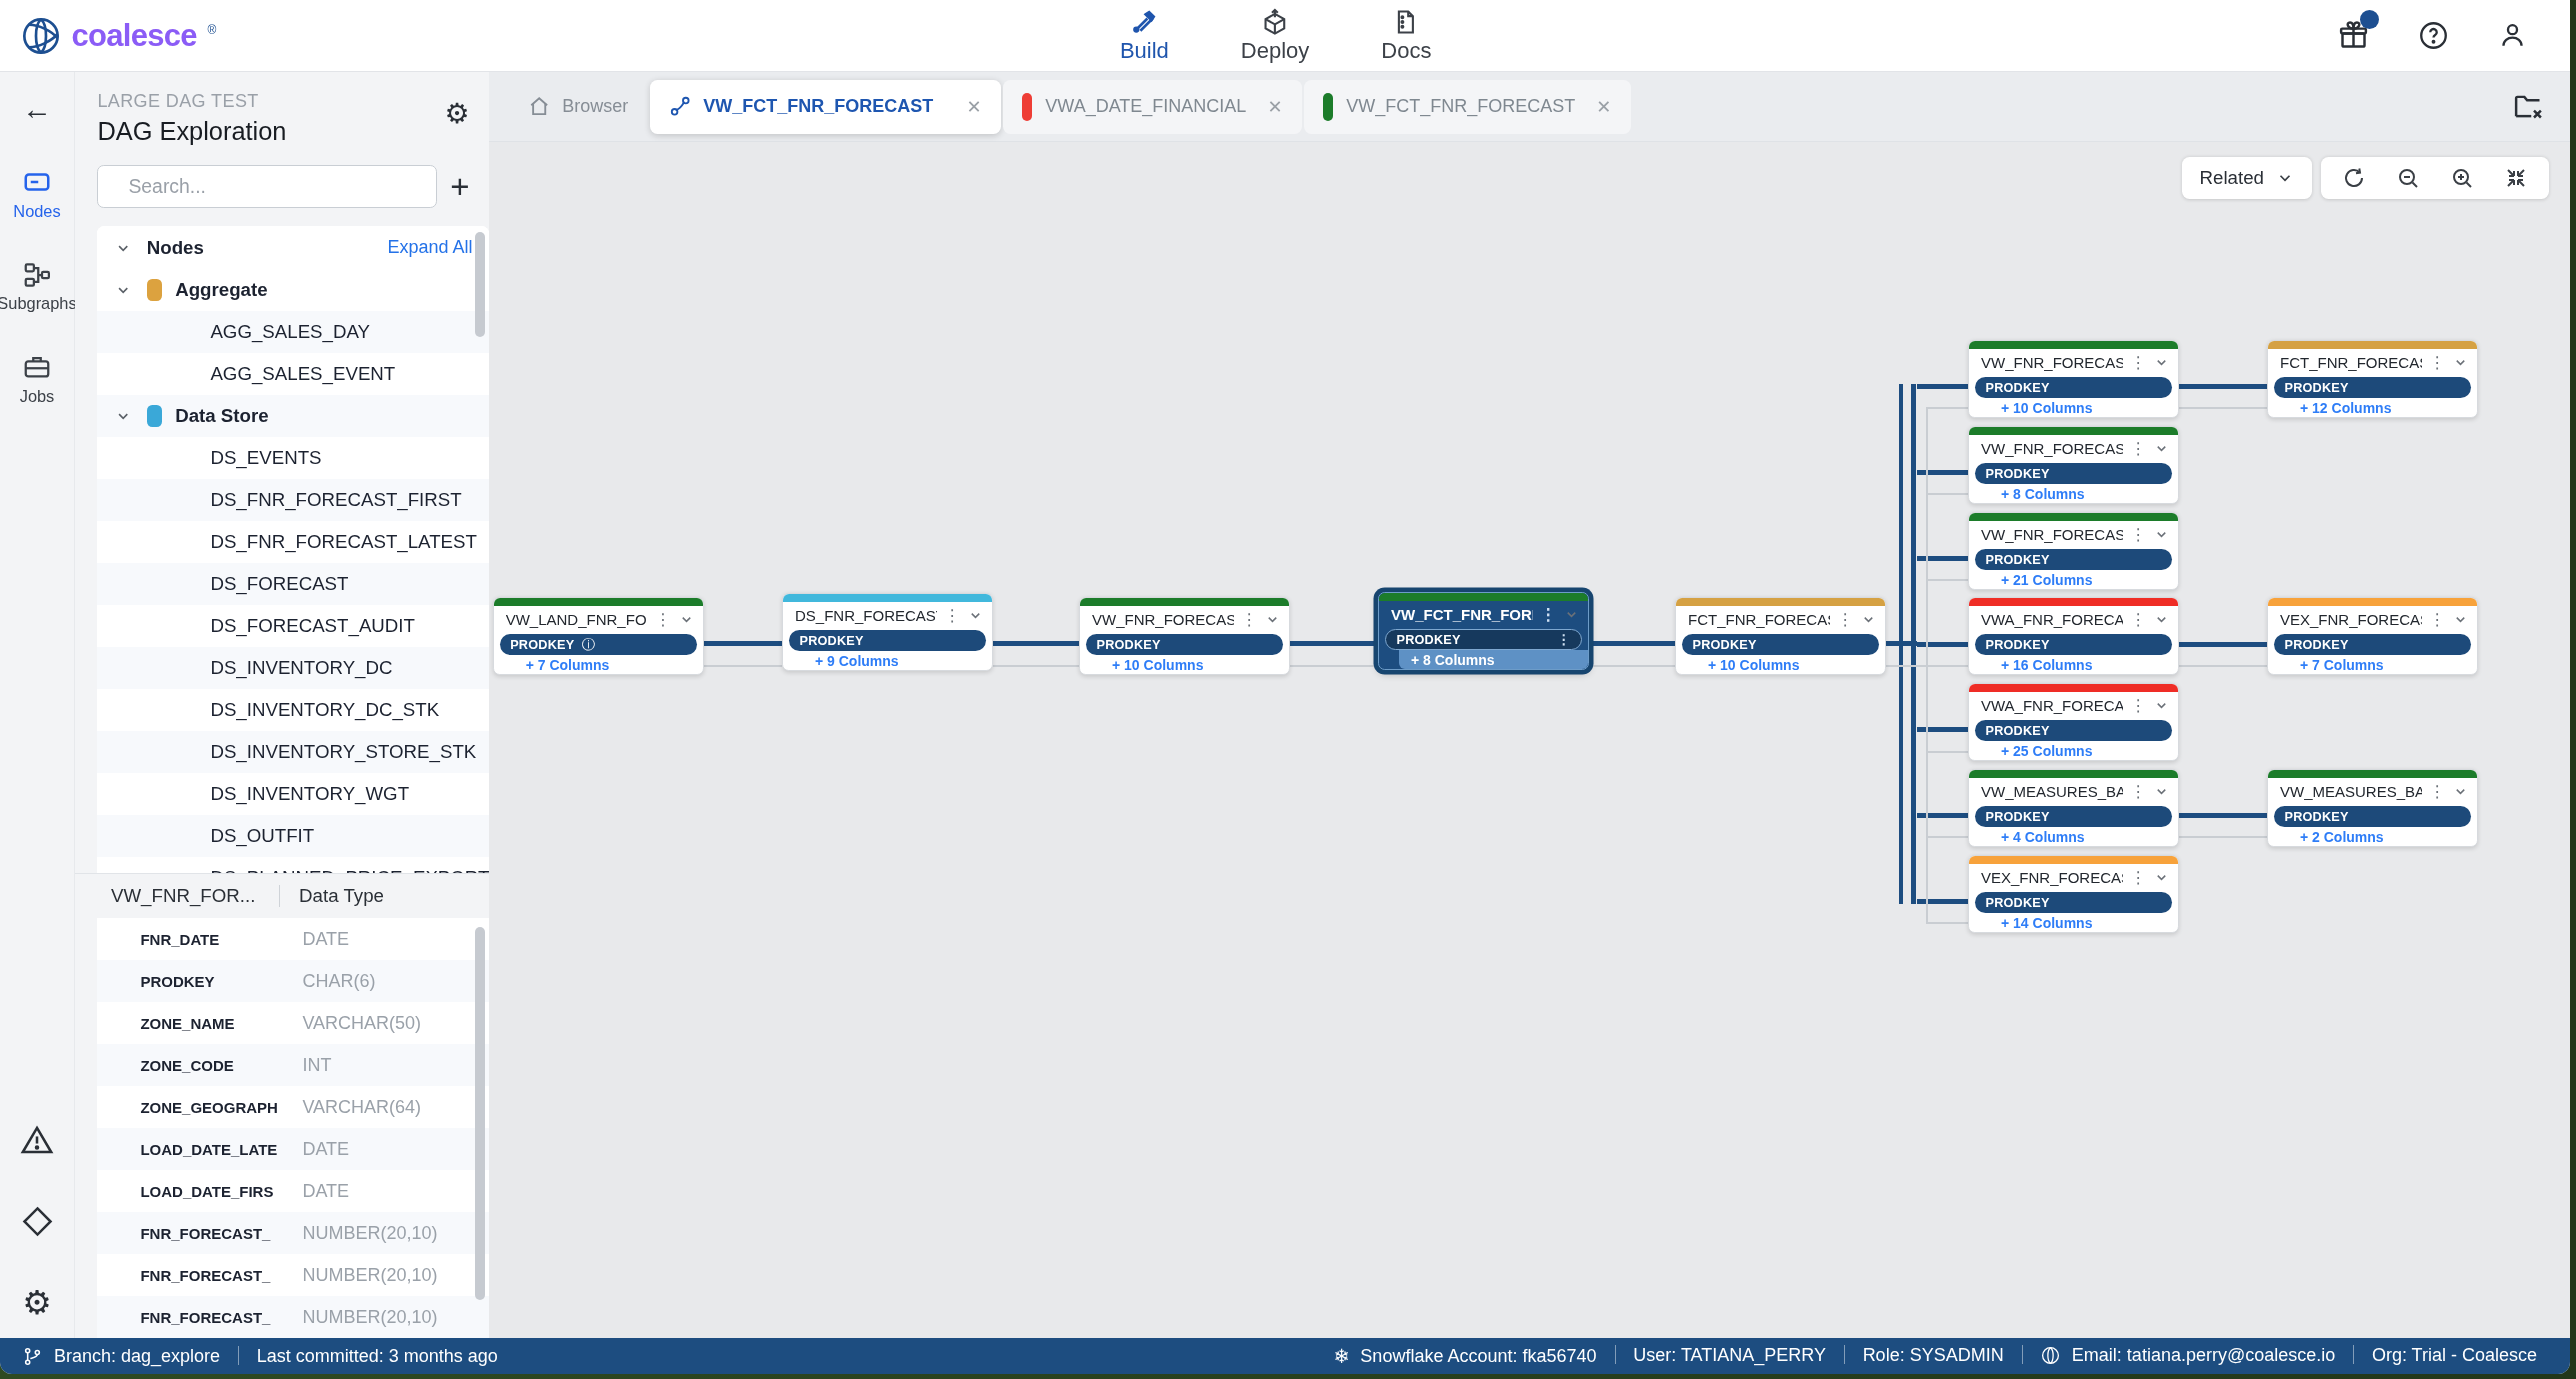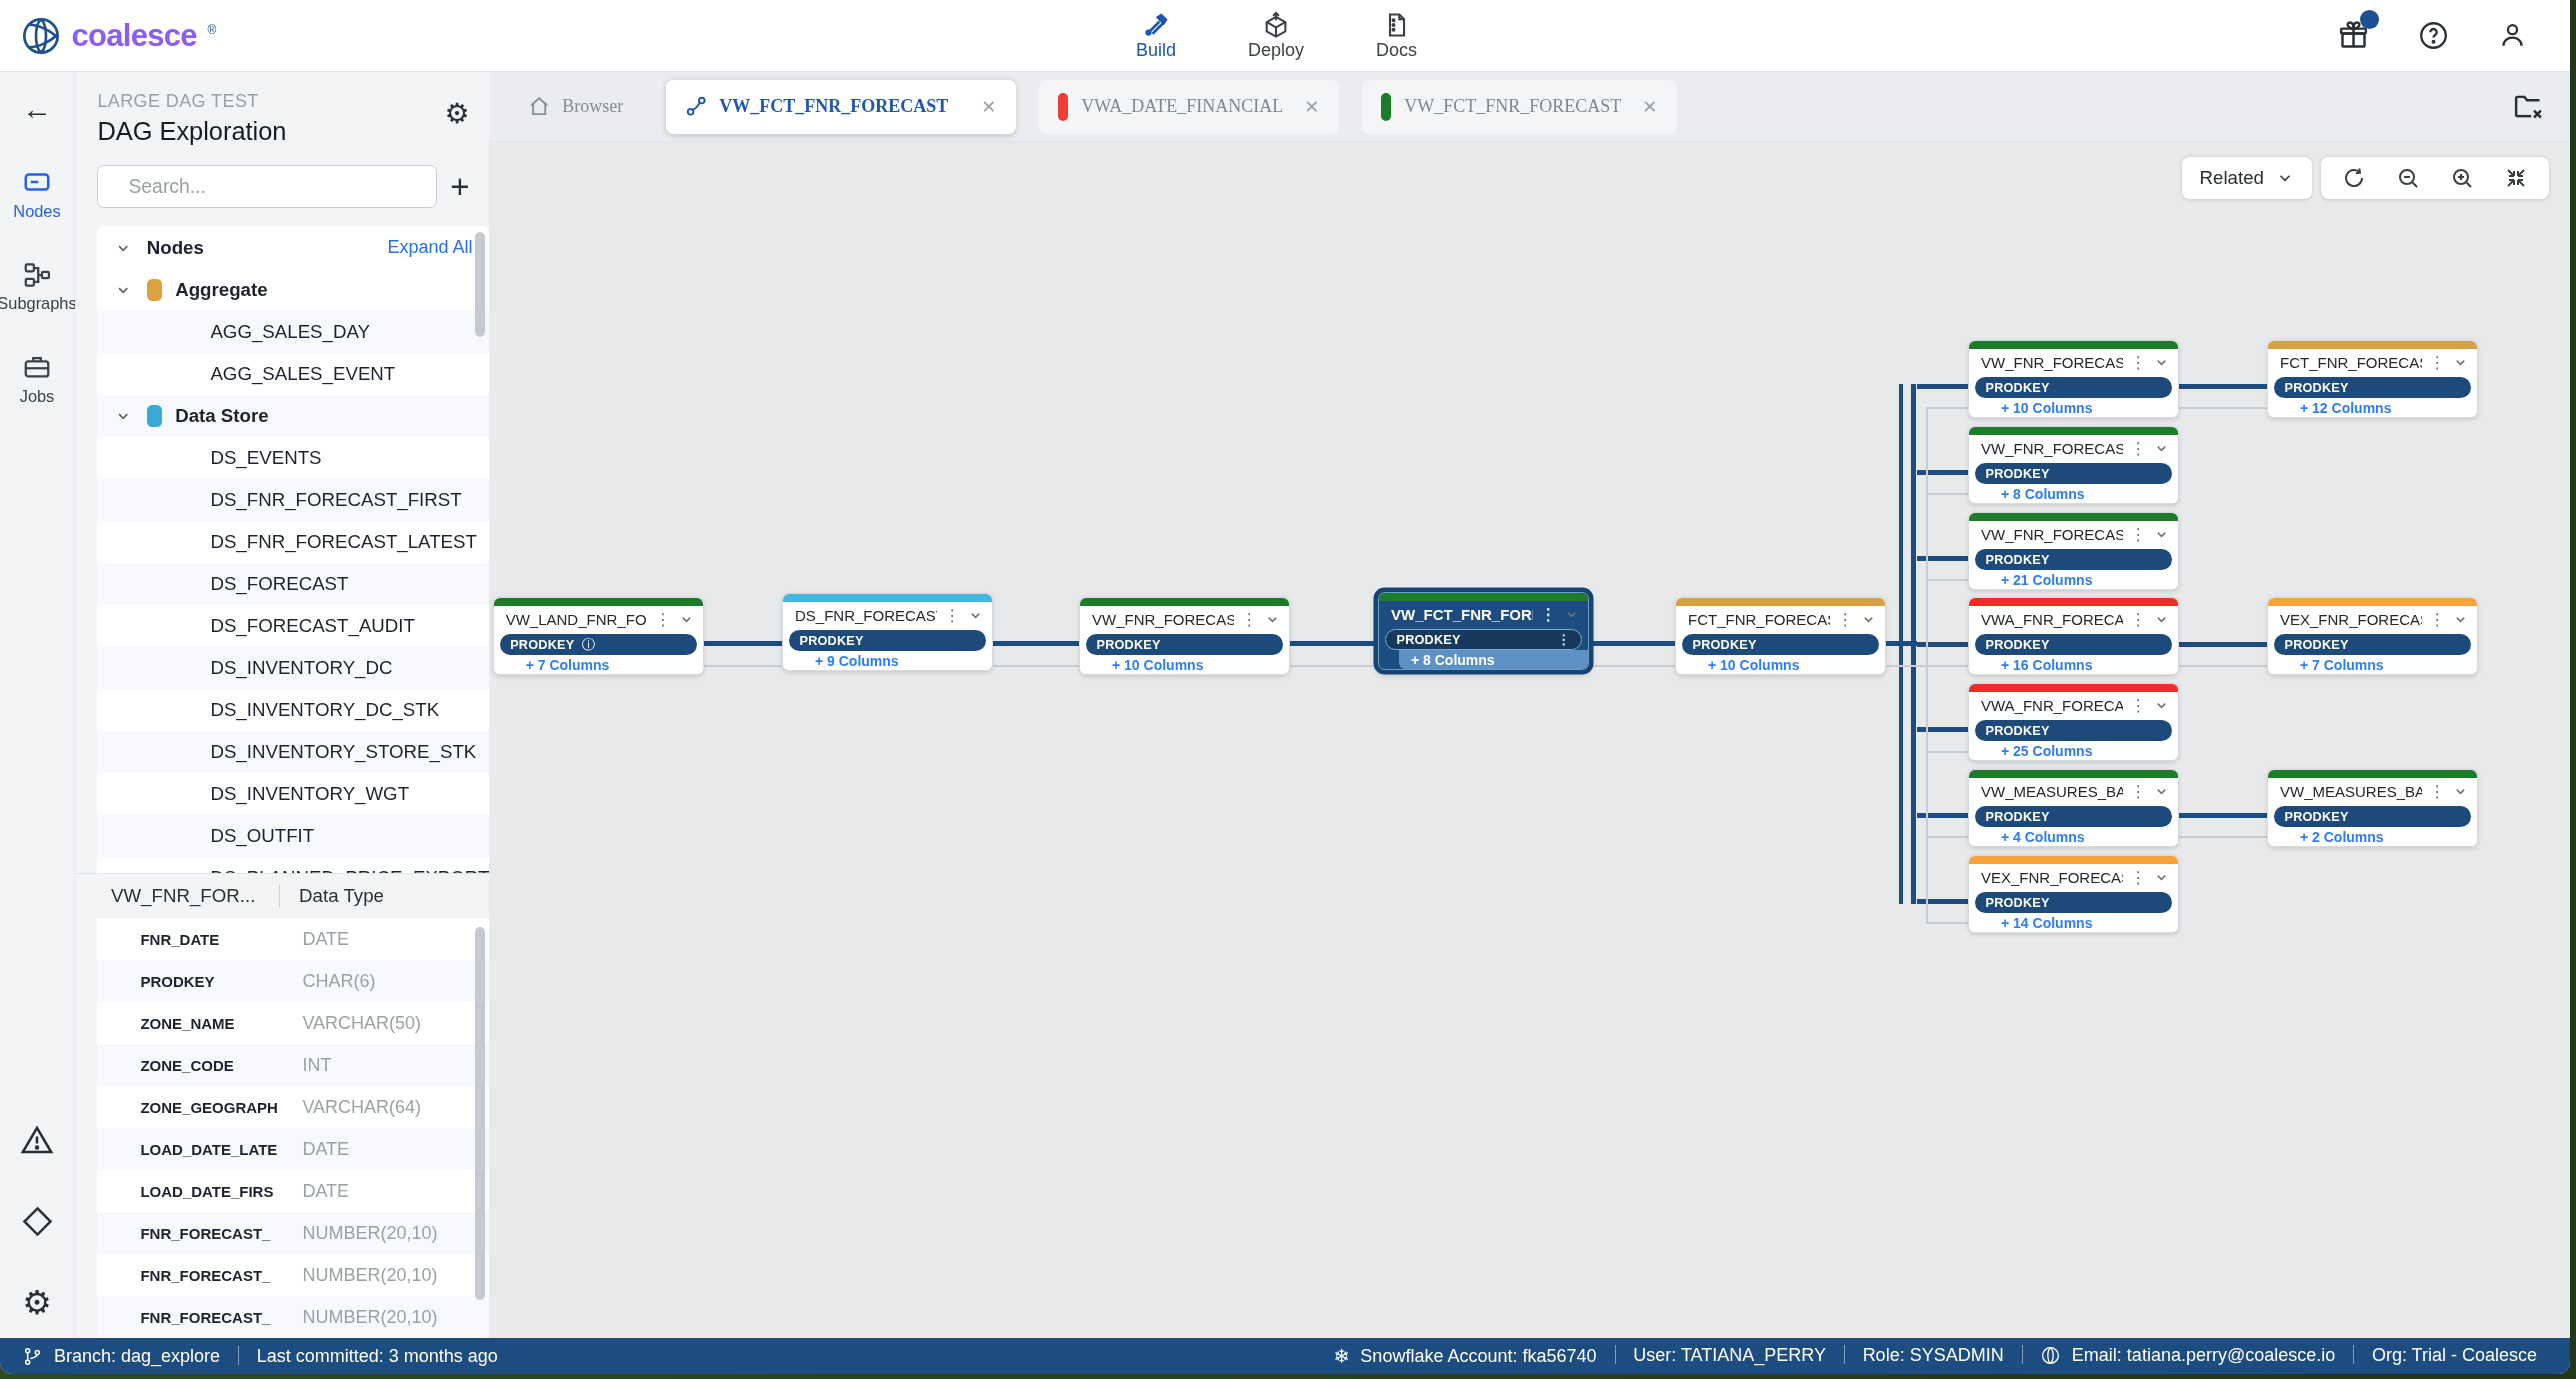--- a/index.html
+++ b/index.html
@@ -11,21 +11,21 @@
 
   
   .topbar { height:72px; background:#fff; border-bottom:0.7px solid #e2e4e8;
     display:flex; align-items:center; position:relative; flex:none; }
   .brand { display:flex; align-items:center; gap:10.5px; margin-left:21px; }
   .brand-text { font-size:31px; font-weight:bold; color:#8b5cf6; letter-spacing:-0.7px; }
   .brand .reg { font-size:12px; color:#1d4f91; align-self:flex-start; margin-top:7.5px; }
   .main-nav { position:absolute; left:50%; top:0; transform:translateX(-53%);
     height:72px; display:flex; align-items:center; gap:72px; }
   .nav-item { display:flex; flex-direction:column; align-items:center; gap:1.5px; cursor:pointer; }
-  .nav-item .lbl { font-size:18px; color:#3c4148;text-align:right; }
+  .nav-item .lbl { font-size:22px; color:#3c4148;text-align:right; }
   .nav-item.active .lbl { color:#1f55ad; }
   .top-icons { margin-left:auto; margin-right:42px; display:flex; align-items:center; gap:48px; }
   .tbtn { position:relative; display:flex; }
   .notif-dot { position:absolute; right:-9px; top:-9px; width:19.4px; height:19.4px;
     border-radius:50%; background:#1d4f91; }
 
   
   .content { flex:1; display:flex; min-height:0; }
 
   
@@ -398,21 +398,21 @@
               <span class="col-name">FNR_FORECAST_</span>
               <span class="col-type">NUMBER(20,10)</span>
             </div>
           </div>
         <div class="vscroll" style="top:9px;height:373px;"></div>
       </div>
     </aside>
 
     <div class="main">
       <div class="tabbar">
-        <div id="tabs" style="display:flex;align-items:center;gap:23px;font-family:Liberation Serif, serif;">
+        <div id="tabs" style="display:flex;align-items:center;gap:2px;">
             <div class="tab browser">
               <span>
                 <svg width="22.4" height="22.4" viewBox="0 0 24 24" fill="none" stroke="#868d95" stroke-width="2">
                   <path d="M3.5 11 12 3.5 20.5 11"></path>
                   <path d="M5.5 9.5V20.5h13V9.5"></path>
                 </svg>
               </span>
               <span>Browser</span>
             </div>
             <div class="tab active">

